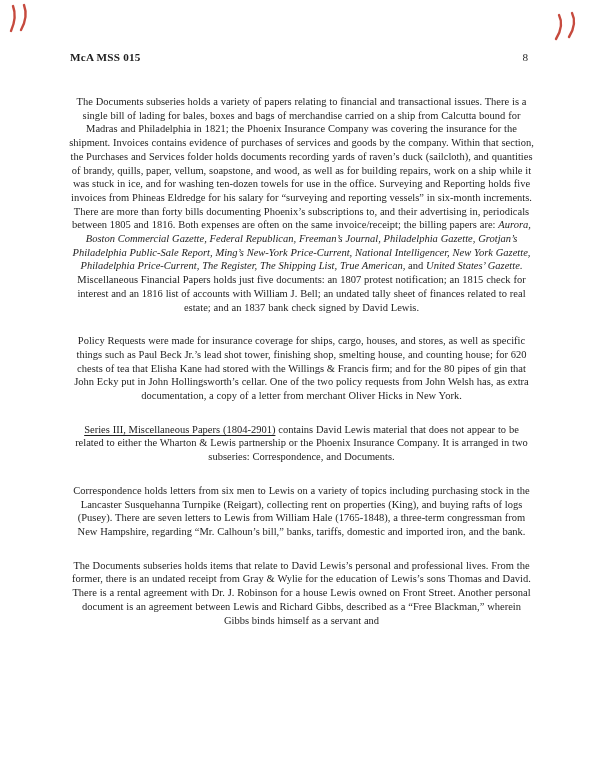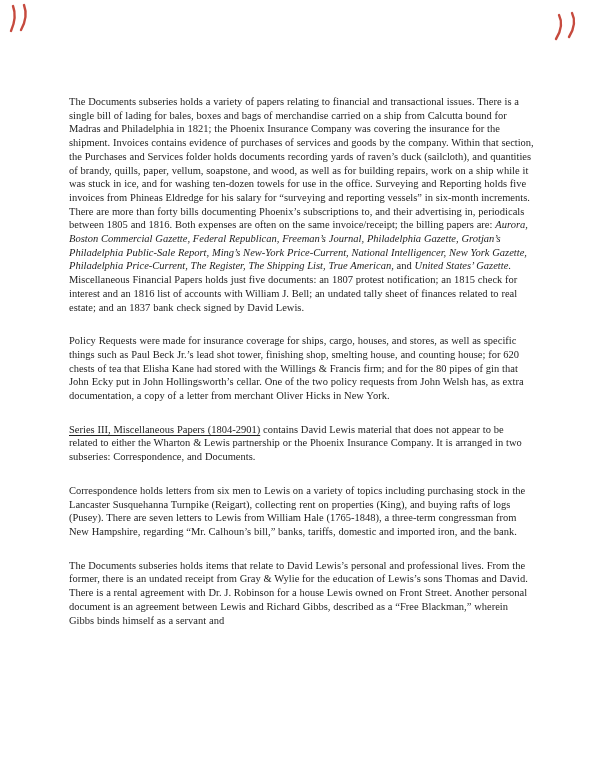--- a/index.html
+++ b/index.html
@@ -27,21 +27,21 @@
   }
   .header-title { font-weight: bold; letter-spacing: 0.2px; }
   .header-page-number { font-weight: normal; }
   .doc-body {
     position: absolute;
     top: 95px;
     left: 69px;
     width: 465px;
     font-size: 10.5px;
     line-height: 13.7px;
-    text-align: left;
+    text-align: center;
     word-spacing: 0.2px;
   }
   p.doc-para { margin: 0 0 20px 0; padding: 0; }
   .seg-normal { font-style: normal; }
   .seg-italic { font-style: italic; }
   .seg-underline { text-decoration: underline; text-underline-offset: 1.5px; }
   .pen-mark { position: absolute; pointer-events: none; opacity: 0.92; }
   .pen-mark.top-left  { left: 7px;  top: 3px; }
   .pen-mark.top-right { left: 549px; top: 11px; }
   .pen-stroke { fill: none; stroke-width: 2.4px; stroke-linecap: round; }
@@ -54,20 +54,24 @@
   <svg class="pen-mark top-left" width="26" height="34" viewBox="0 0 26 34">
     <path class="pen-stroke" d="M6 3 C9 11 8 19 4 28" stroke="#c23b2e"></path>
     <path class="pen-stroke" d="M17 2 C20 10 19 18 14 27" stroke="#c23b2e"></path>
   </svg>
 
   <svg class="pen-mark top-right" width="38" height="34" viewBox="0 0 38 34">
     <path class="pen-stroke" d="M10 4 C14 12 12 20 7 28" stroke="#c23b2e"></path>
     <path class="pen-stroke" d="M23 2 C27 10 25 18 20 26" stroke="#c23b2e"></path>
   </svg>
 
+  <div class="page-header">
+    <span class="header-title">McA MSS 015</span>
+    <span class="header-page-number">8</span>
+  </div>
 
   <main class="doc-body">
       <p class="doc-para"><span class="seg-normal">The Documents subseries holds a variety of papers relating to financial and transactional issues. There is a single bill of lading for bales, boxes and bags of merchandise carried on a ship from Calcutta bound for Madras and Philadelphia in 1821; the Phoenix Insurance Company was covering the insurance for the shipment. Invoices contains evidence of purchases of services and goods by the company. Within that section, the Purchases and Services folder holds documents recording yards of raven’s duck (sailcloth), and quantities of brandy, quills, paper, vellum, soapstone, and wood, as well as for building repairs, work on a ship while it was stuck in ice, and for washing ten-dozen towels for use in the office. Surveying and Reporting holds five invoices from Phineas Eldredge for his salary for “surveying and reporting vessels” in six-month increments. There are more than forty bills documenting Phoenix’s subscriptions to, and their advertising in, periodicals between 1805 and 1816. Both expenses are often on the same invoice/receipt; the billing papers are: </span><span class="seg-italic">Aurora, Boston Commercial Gazette, Federal Republican, Freeman’s Journal, Philadelphia Gazette, Grotjan’s Philadelphia Public-Sale Report, Ming’s New-York Price-Current, National Intelligencer, New York Gazette, Philadelphia Price-Current, The Register, The Shipping List, True American,</span><span class="seg-normal"> and </span><span class="seg-italic">United States’ Gazette</span><span class="seg-normal">. Miscellaneous Financial Papers holds just five documents: an 1807 protest notification; an 1815 check for interest and an 1816 list of accounts with William J. Bell; an undated tally sheet of finances related to real estate; and an 1837 bank check signed by David Lewis.</span></p>
       <p class="doc-para"><span class="seg-normal">Policy Requests were made for insurance coverage for ships, cargo, houses, and stores, as well as specific things such as Paul Beck Jr.’s lead shot tower, finishing shop, smelting house, and counting house; for 620 chests of tea that Elisha Kane had stored with the Willings &amp; Francis firm; and for the 80 pipes of gin that John Ecky put in John Hollingsworth’s cellar. One of the two policy requests from John Welsh has, as extra documentation, a copy of a letter from merchant Oliver Hicks in New York.</span></p>
       <p class="doc-para"><span class="seg-underline">Series III, Miscellaneous Papers (1804-2901)</span><span class="seg-normal"> contains David Lewis material that does not appear to be related to either the Wharton &amp; Lewis partnership or the Phoenix Insurance Company. It is arranged in two subseries: Correspondence, and Documents.</span></p>
       <p class="doc-para"><span class="seg-normal">Correspondence holds letters from six men to Lewis on a variety of topics including purchasing stock in the Lancaster Susquehanna Turnpike (Reigart), collecting rent on properties (King), and buying rafts of logs (Pusey). There are seven letters to Lewis from William Hale (1765-1848), a three-term congressman from New Hampshire, regarding “Mr. Calhoun’s bill,” banks, tariffs, domestic and imported iron, and the bank.</span></p>
       <p class="doc-para"><span class="seg-normal">The Documents subseries holds items that relate to David Lewis’s personal and professional lives. From the former, there is an undated receipt from Gray &amp; Wylie for the education of Lewis’s sons Thomas and David. There is a rental agreement with Dr. J. Robinson for a house Lewis owned on Front Street. Another personal document is an agreement between Lewis and Richard Gibbs, described as a “Free Blackman,” wherein Gibbs binds himself as a servant and</span></p>
     </main>
 
 </div>

